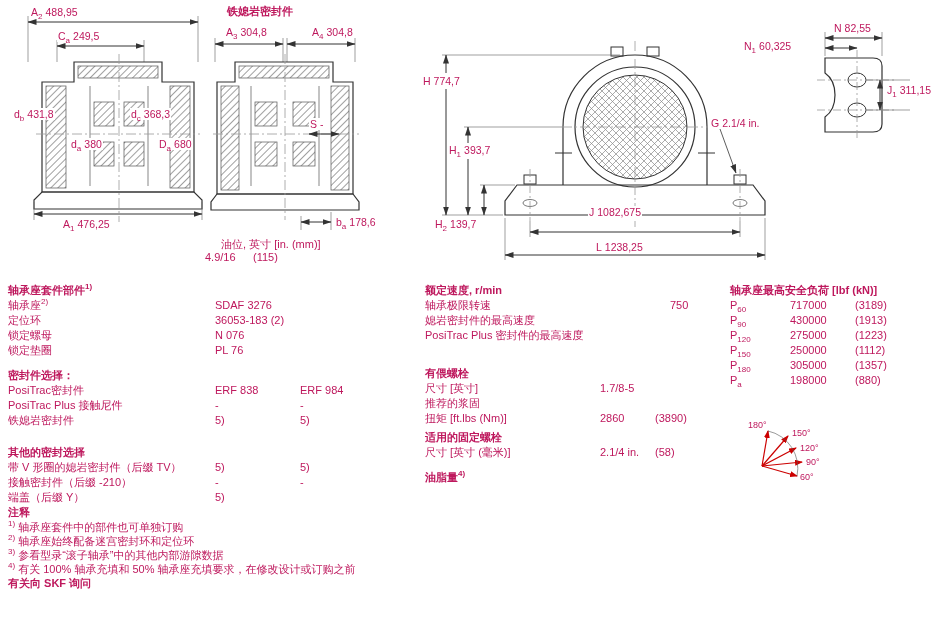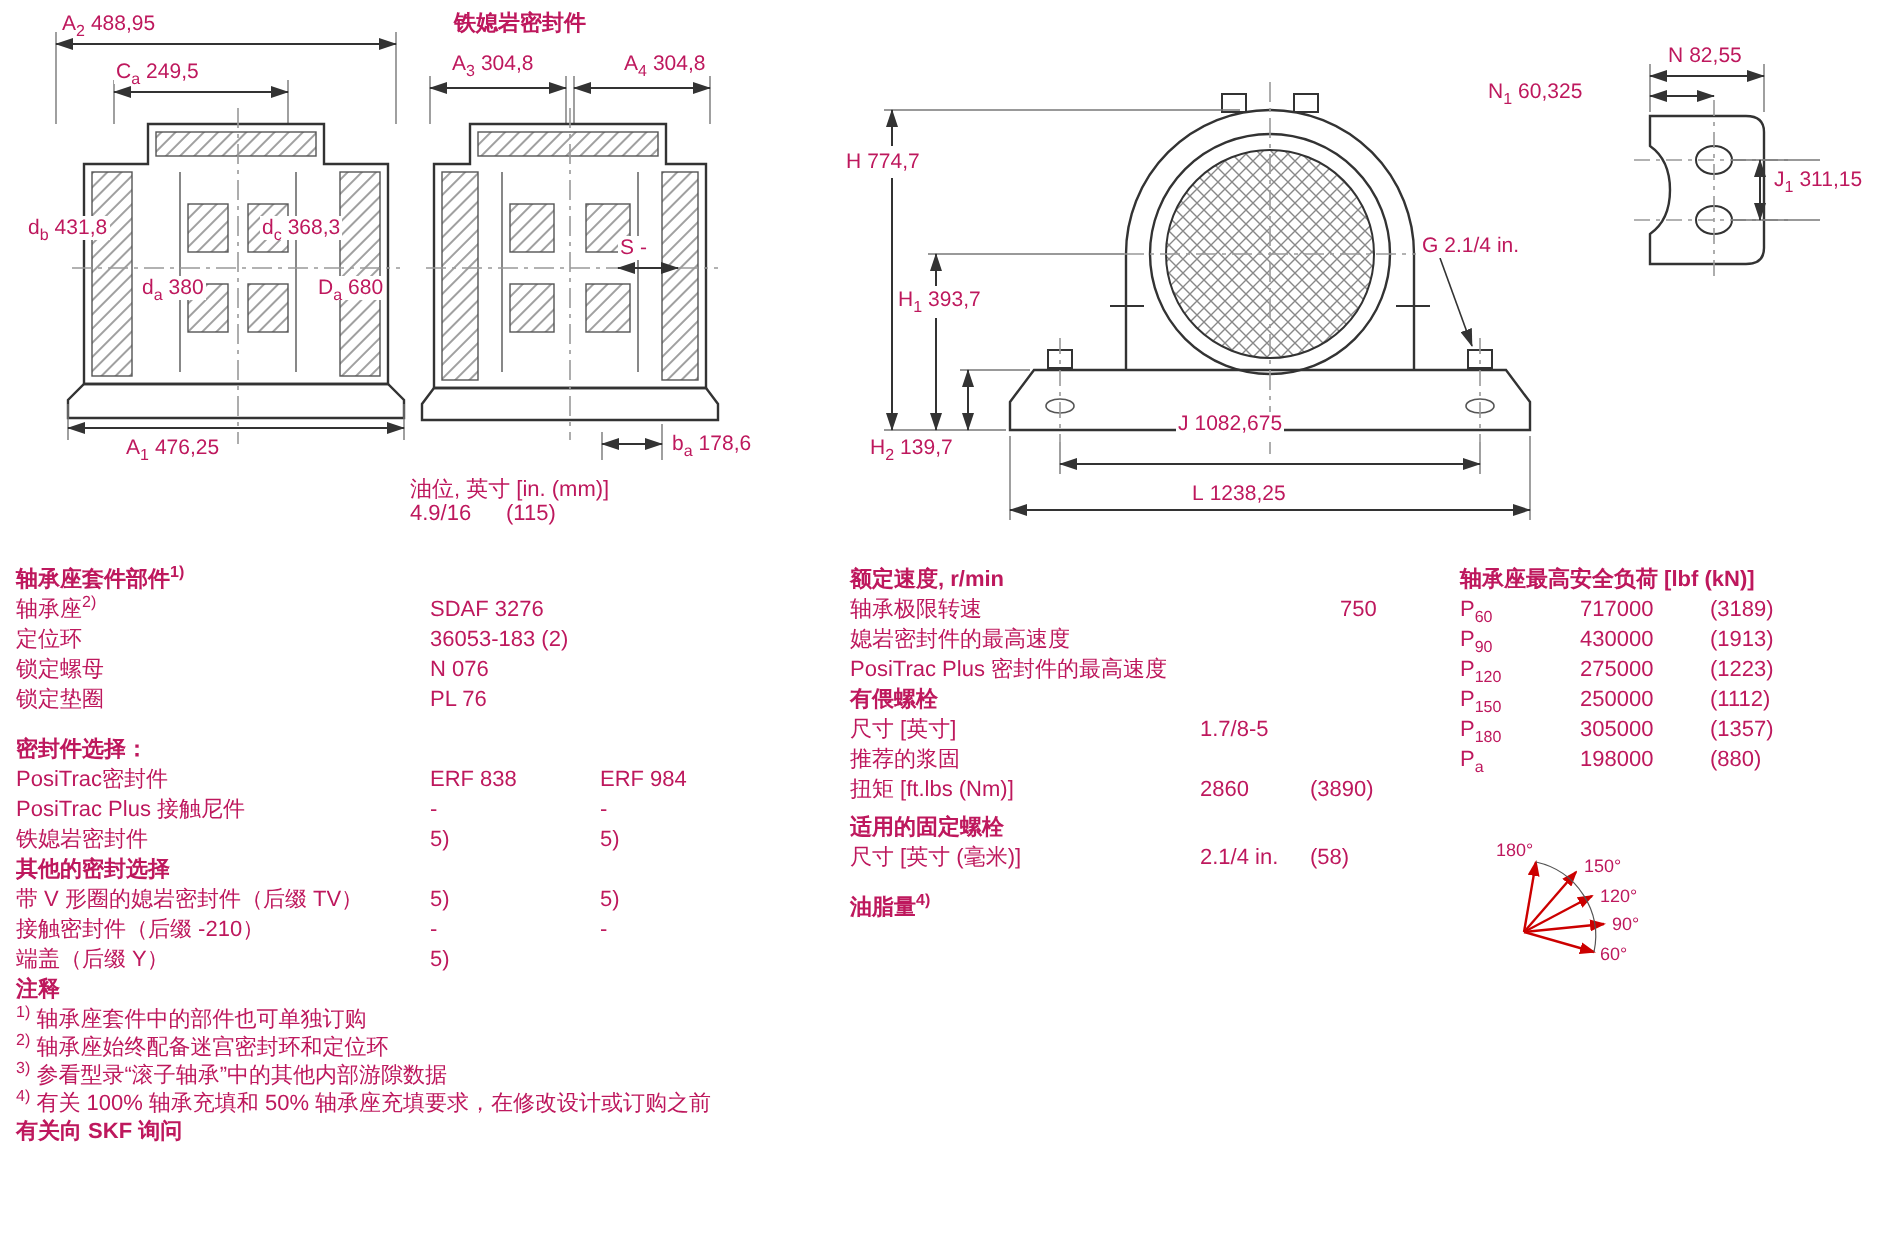--- a/index.html
+++ b/index.html
@@ -21,21 +21,21 @@
   .col sup{font-size:8px;line-height:0}
   .col sub{font-size:8px;line-height:0}
   .col-left .v1{position:absolute;left:207px;top:0}
   .col-left .v2{position:absolute;left:292px;top:0}
   .col-mid .v1{position:absolute;left:175px;top:0}
   .col-mid .v2{position:absolute;left:230px;top:0}
   .col-mid .vr{position:absolute;left:245px;top:0}
   .col-right .v1{position:absolute;left:60px;top:0}
   .col-right .v2{position:absolute;left:125px;top:0}
   .mt10{margin-top:10px}.mt12{margin-top:4px}.mt13{}
-  .mt17{}.mt23{}
+  .mt17{margin-top:17px}.mt23{margin-top:23px}
   .note{height:14px;line-height:14px;white-space:nowrap}
   .footer-line{font-weight:bold;height:15px;white-space:nowrap}
   .keytext{margin-top:38px;margin-left:72px;height:15px}
   .loaddiag{position:absolute;left:742px;top:414px;width:102px;height:74px}
   .angle{position:absolute;font-size:9px;line-height:10px;white-space:nowrap}
 </style>
 </head>
 <body>
 
 <div class="page">
@@ -126,21 +126,21 @@
 
       <line x1="96" y1="212" x2="96" y2="226" stroke="#777" stroke-width="0.7"></line>
       <line x1="126" y1="208" x2="126" y2="226" stroke="#777" stroke-width="0.7"></line>
       <line x1="96" y1="218" x2="126" y2="218" stroke="#333" stroke-width="1" marker-start="url(#a2s)" marker-end="url(#a2e)"></line>
     </svg>
     <span class="dtitle" style="left:22px;top:0">铁媳岩密封件</span>
     <span class="dlabel" style="left:20px;top:22px"><span>A</span><sub>3</sub><span class="dv">304,8</span></span>
     <span class="dlabel" style="left:106px;top:22px"><span>A</span><sub>4</sub><span class="dv">304,8</span></span>
     <span class="dlabel" style="left:104px;top:114px"><span>S</span><sub></sub><span class="dv">-</span></span>
     <span class="dlabel" style="left:130px;top:212px"><span>b</span><sub>a</sub><span class="dv">178,6</span></span>
-    <span class="oil" style="left:0;top:233px">油位, 英寸 [in. (mm)]</span>
+    <span class="oil" style="left:16px;top:233px">油位, 英寸 [in. (mm)]</span>
     <span class="oil" style="left:0;top:247px">4.9/16</span>
     <span class="oil" style="left:48px;top:247px">(115)</span>
   </div>
 
   <div class="drawing" style="left:420px;top:35px;width:355px;height:230px">
     <svg width="355" height="230" viewBox="0 0 355 230">
       <defs>
         <marker id="a3s" markerWidth="9" markerHeight="6" refX="0.5" refY="3" orient="auto" markerUnits="userSpaceOnUse">
             <path d="M9,0 L0,3 L9,6 Z" fill="#333"></path>
           </marker>

